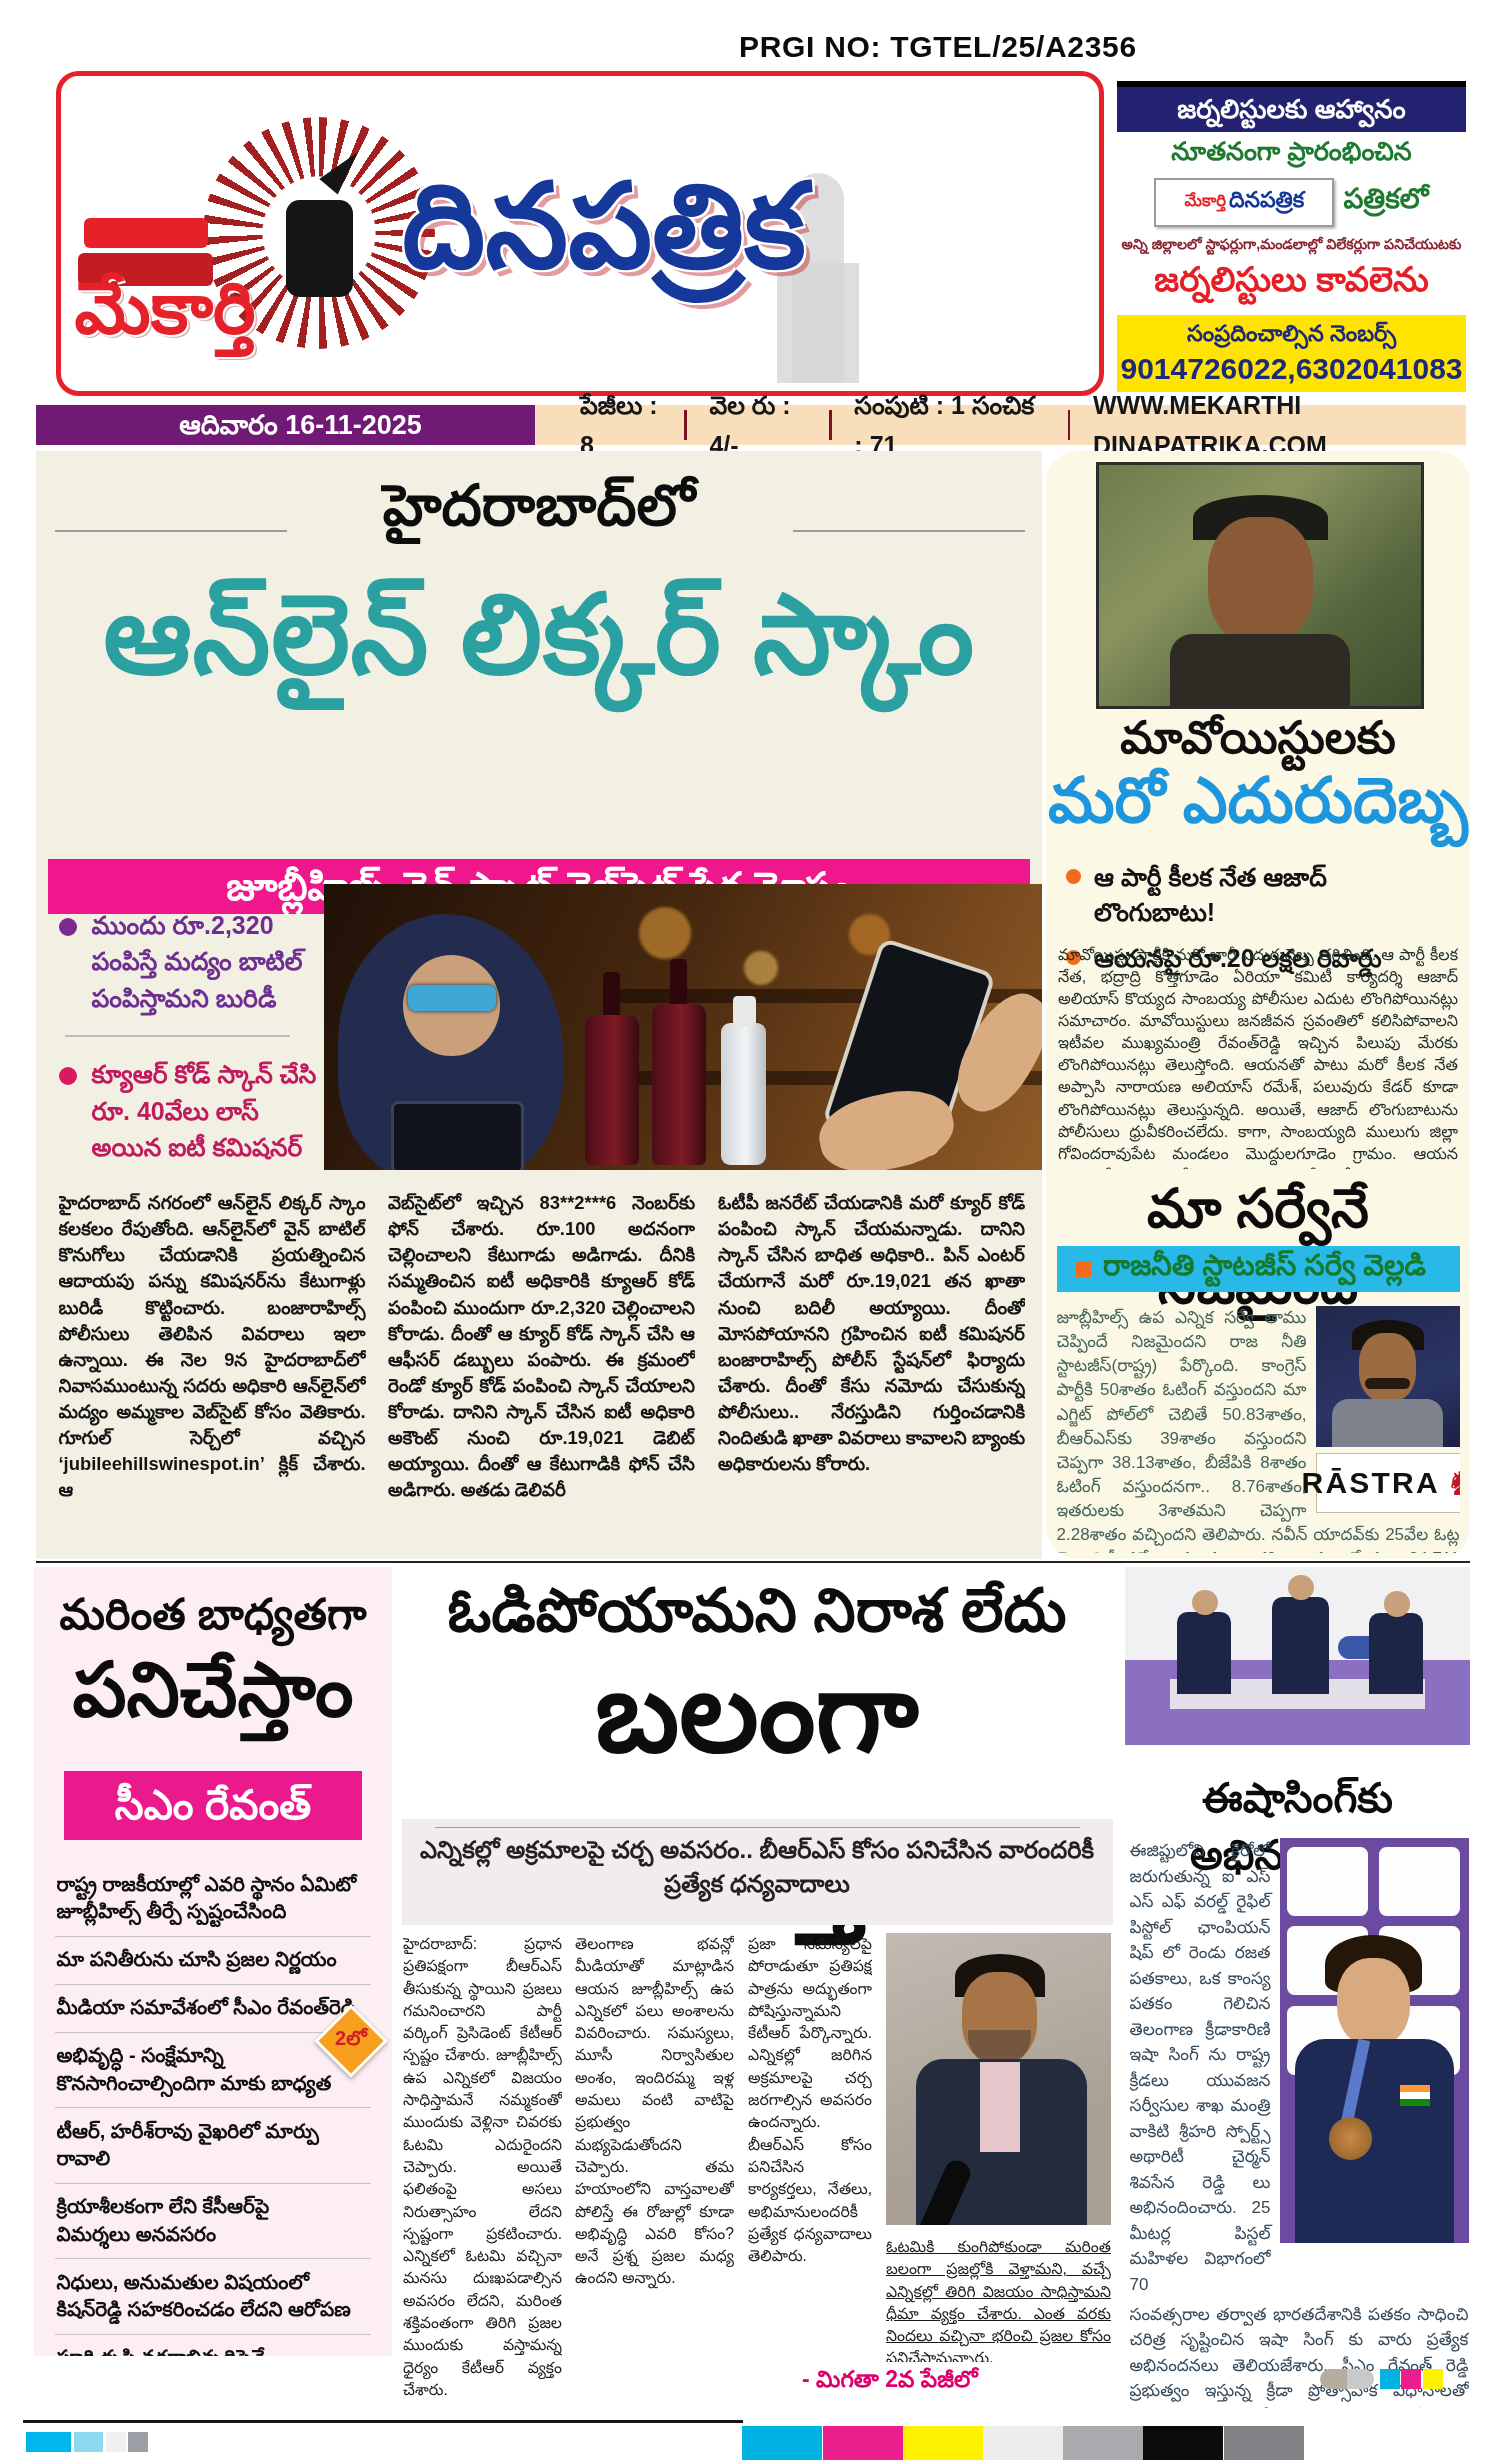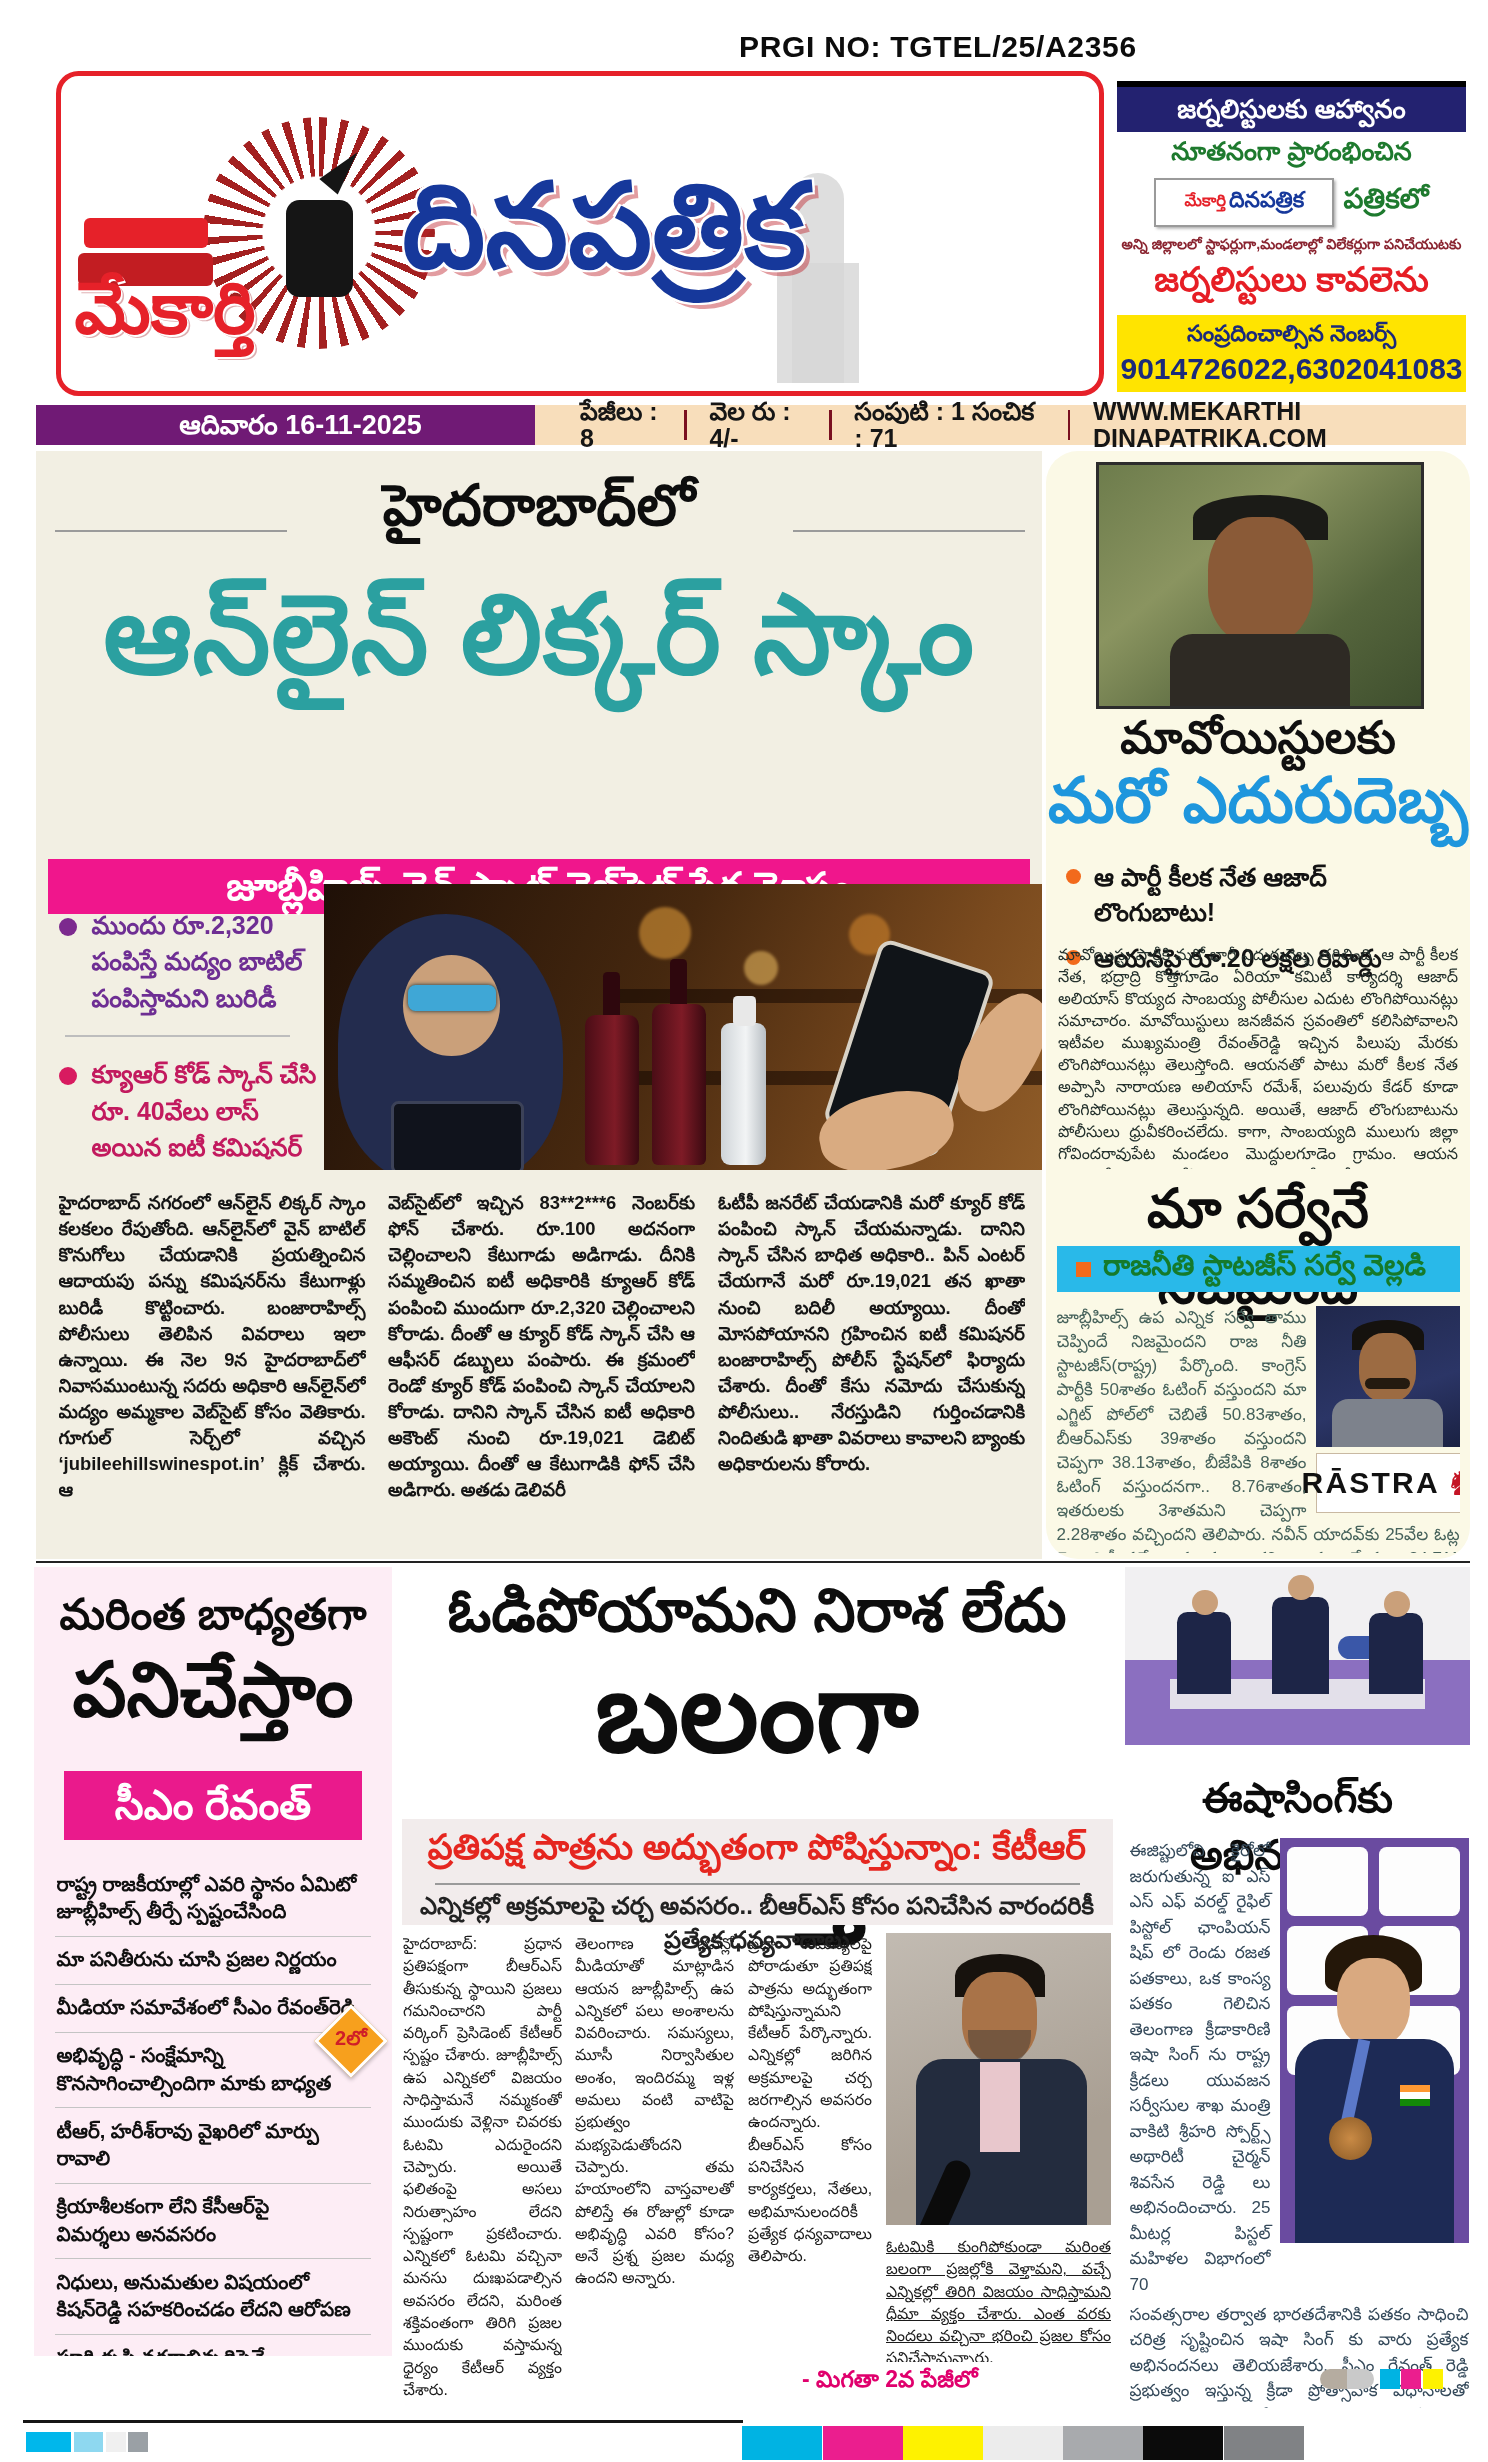--- a/index.html
+++ b/index.html
@@ -25,21 +25,21 @@
   .sil{background:#d6d6d6;opacity:.8;}
   
   .navybar{background:#232270;border-top:6px solid #000;color:#fff;font-weight:900;font-size:26px;line-height:45px;}
   .green-t{color:#1e7a2e;font-weight:900;}
   .chip{background:#fff;border:2.2px solid #9a9a9a;box-shadow:2.2px 2.2px 3px rgba(0,0,0,.35);}
   .maroon-t{color:#8a2430;font-weight:700;font-size:14.2px;}
   .wanted-t{color:#e61e25;font-weight:900;font-size:34px;}
   .yellowbox{background:#ffe400;color:#1b2a7a;}
   
   .date-red{background:#701a75;color:#fff;font-weight:700;font-size:27px;line-height:40px;padding-left:15px;}
-  .date-cream{background:#f8debb;font-size:25px;font-weight:700;line-height:27px;color:#161616;
+  .date-cream{background:#f8debb;font-size:25px;font-weight:700;line-height:40px;color:#161616;
               display:flex;align-items:center;}
   .vsep{width:3px;height:30px;background:#7a1020;margin:0 22.5px;}
   
   .panel-cream{background:#f2efe3;}
   .kicker{font-weight:900;font-size:57px;color:#0d0d0d;}
   .krule{height:2.2px;background:#9b9b9b;}
   .lead-head{font-weight:900;font-size:111px;color:#2ba0a0;letter-spacing:0.7px;}
   .pinkbar{background:#f0168c;color:#fff;font-weight:800;font-size:39px;line-height:55px;margin-top:36px;}
   .lbullet{font-weight:700;font-size:25px;line-height:1.45;position:relative;padding-left:33px;}
   .lbullet .dot{position:absolute;left:0;top:10.5px;width:18px;height:18px;border-radius:50%;}
@@ -270,21 +270,20 @@
     </div>
     <div class="abs diamond" style="left:291px;top:448px;width:46px;height:46px;">
       <span>2లో</span>
     </div>
   </div>
 
   <div class="abs clip" style="left:397px;top:1567px;width:720px;height:855px;background:#fff;">
     <div class="abs ktr-h1 c" style="left:0;top:9px;width:720px;">ఓడిపోయామని నిరాశ లేదు</div>
     <div class="abs ktr-h2 c" style="left:0;top:81px;width:720px;">బలంగా తిరిగొస్తాం</div>
     <div class="abs strapbox" style="left:4.5px;top:252px;width:711px;height:106px;">
-      <div class="strap-red c" style="margin-top:7.5px;">ప్రతిపక్ష పాత్రను అద్భుతంగా పోషిస్తున్నాం: కేటీఆర్</div>
       <div class="strap-rule" style="width:645px;margin:7.5px auto;"></div>
       <div class="deck c">ఎన్నికల్లో అక్రమాలపై చర్చ అవసరం.. బీఆర్ఎస్ కోసం పనిచేసిన వారందరికీ ప్రత్యేక ధన్యవాదాలు</div>
     </div>
 
     <div class="abs ktr-photo clip" style="left:489px;top:366px;width:225px;height:292px;">
       <div class="abs" style="left:69px;top:21px;width:90px;height:43px;background:#17120d;border-radius:50% 50% 0 0;"></div>
       <div class="abs" style="left:76px;top:39px;width:75px;height:90px;background:#a97348;border-radius:42%;"></div>
       <div class="abs" style="left:82px;top:97px;width:63px;height:36px;background:#4b4038;border-radius:0 0 30px 30px;opacity:.55;"></div>
       <div class="abs" style="left:30px;top:126px;width:171px;height:166px;background:#232c3e;border-radius:27px 27px 0 0;"></div>
       <div class="abs" style="left:94px;top:129px;width:40px;height:90px;background:#e8c7cc;"></div>

